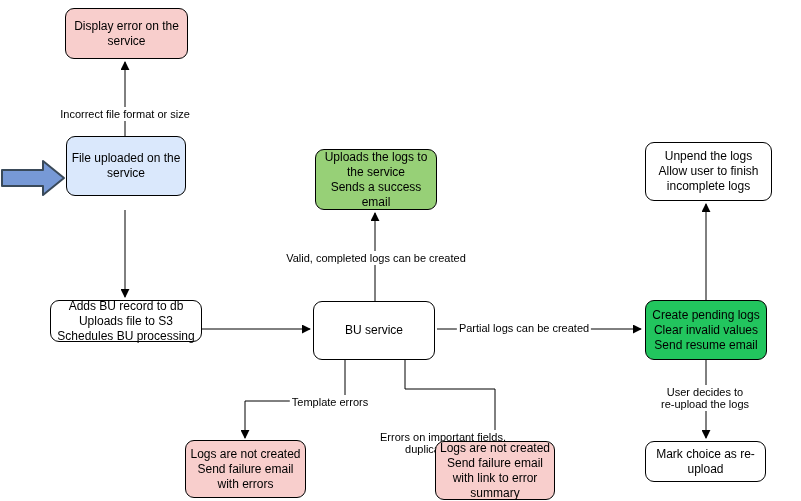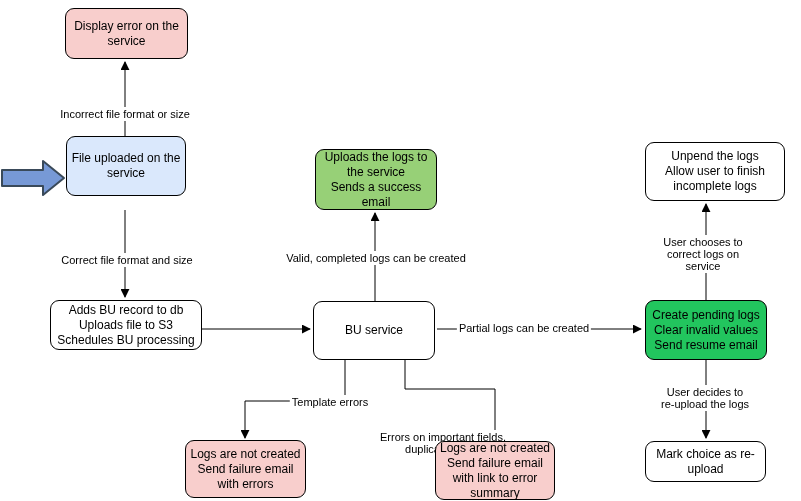--- a/index.html
+++ b/index.html
@@ -38,54 +38,52 @@
     <polyline class="edge" points="202,329 310,329"></polyline>
     <polyline class="edge" points="375,301 375,213"></polyline>
     <polyline class="edge" points="437,329 641,329"></polyline>
     <polyline class="edge" points="345,360 345,401 245,401 245,438"></polyline>
     <polyline class="edge" points="405,360 405,389 495,389 495,439"></polyline>
     <polyline class="edge" points="706,300 706,204"></polyline>
     <polyline class="edge" points="706,360 706,438"></polyline>
   </svg>
 
   <div class="edge-label" style="left:125px;top:114px;">Incorrect file format or size</div>
-  <div class="edge-label" style="left:127px;top:260px;">Correct file format and size</div>
   <div class="edge-label" style="left:376px;top:258px;">Valid, completed logs can be created</div>
   <div class="edge-label" style="left:524px;top:328px;">Partial logs can be created</div>
   <div class="edge-label" style="left:330px;top:402px;">Template errors</div>
   <div class="edge-label" style="left:443px;top:399px;margin-top:44px;">Errors on important fields,
 duplicate errors</div>
-  <div class="edge-label" style="left:703px;top:254px;">User chooses to correct logs on service</div>
   <div class="edge-label" style="left:705px;top:398px;">User decides to re-upload the logs</div>
 
   <svg class="edges" width="801" height="501">
     <polygon points="2,170 43,170 43,161 64,178 43,195 43,186 2,186" stroke-width="2" stroke-linejoin="round" style="fill: rgb(119, 153, 214); stroke: rgb(58, 74, 90);"></polygon>
   </svg>
 
   <div class="node" style="left: 65px; top: 8px; width: 123px; height: 51px; background-color: rgb(248, 206, 204);">Display error on the
 service</div>
   <div class="node" style="left: 66px; top: 136px; width: 120px; height: 60px; background-color: rgb(218, 232, 252);">File uploaded on the
 service</div>
-  <div class="node" style="left: 50px; top: 300px; width: 152px; height: 50px; background-color: rgb(255, 255, 255);">Adds BU record to db
+  <div class="node" style="left: 50px; top: 300px; width: 152px; height: 42px; background-color: rgb(255, 255, 255);">Adds BU record to db
 Uploads file to S3
 Schedules BU processing</div>
   <div class="node" style="left: 313px; top: 301px; width: 122px; height: 59px; background-color: rgb(255, 255, 255);">BU service</div>
   <div class="node" style="left: 315px; top: 149px; width: 122px; height: 61px; background-color: rgb(151, 208, 119);">Uploads the logs to
 the service
 Sends a success
 email</div>
   <div class="node" style="left: 185px; top: 440px; width: 121px; height: 58px; background-color: rgb(248, 206, 204);">Logs are not created
 Send failure email
 with errors</div>
   <div class="node" style="left: 435px; top: 441px; width: 120px; height: 59px; background-color: rgb(248, 206, 204);">Logs are not created
 Send failure email
 with link to error
 summary</div>
   <div class="node" style="left: 645px; top: 300px; width: 122px; height: 60px; background-color: #22c55e;">Create pending logs
 Clear invalid values
 Send resume email</div>
-  <div class="node" style="left: 645px; top: 142px; width: 140px; height: 59px; background-color: rgb(255, 255, 255);">Unpend the logs
+  <div class="node" style="left: 645px; top: 142px; width: 127px; height: 59px; background-color: rgb(255, 255, 255);">Unpend the logs
 Allow user to finish
 incomplete logs</div>
   <div class="node" style="left: 645px; top: 441px; width: 121px; height: 41px; background-color: rgb(255, 255, 255);">Mark choice as re-
 upload</div>
 
 </div>
 
 </body></html>

